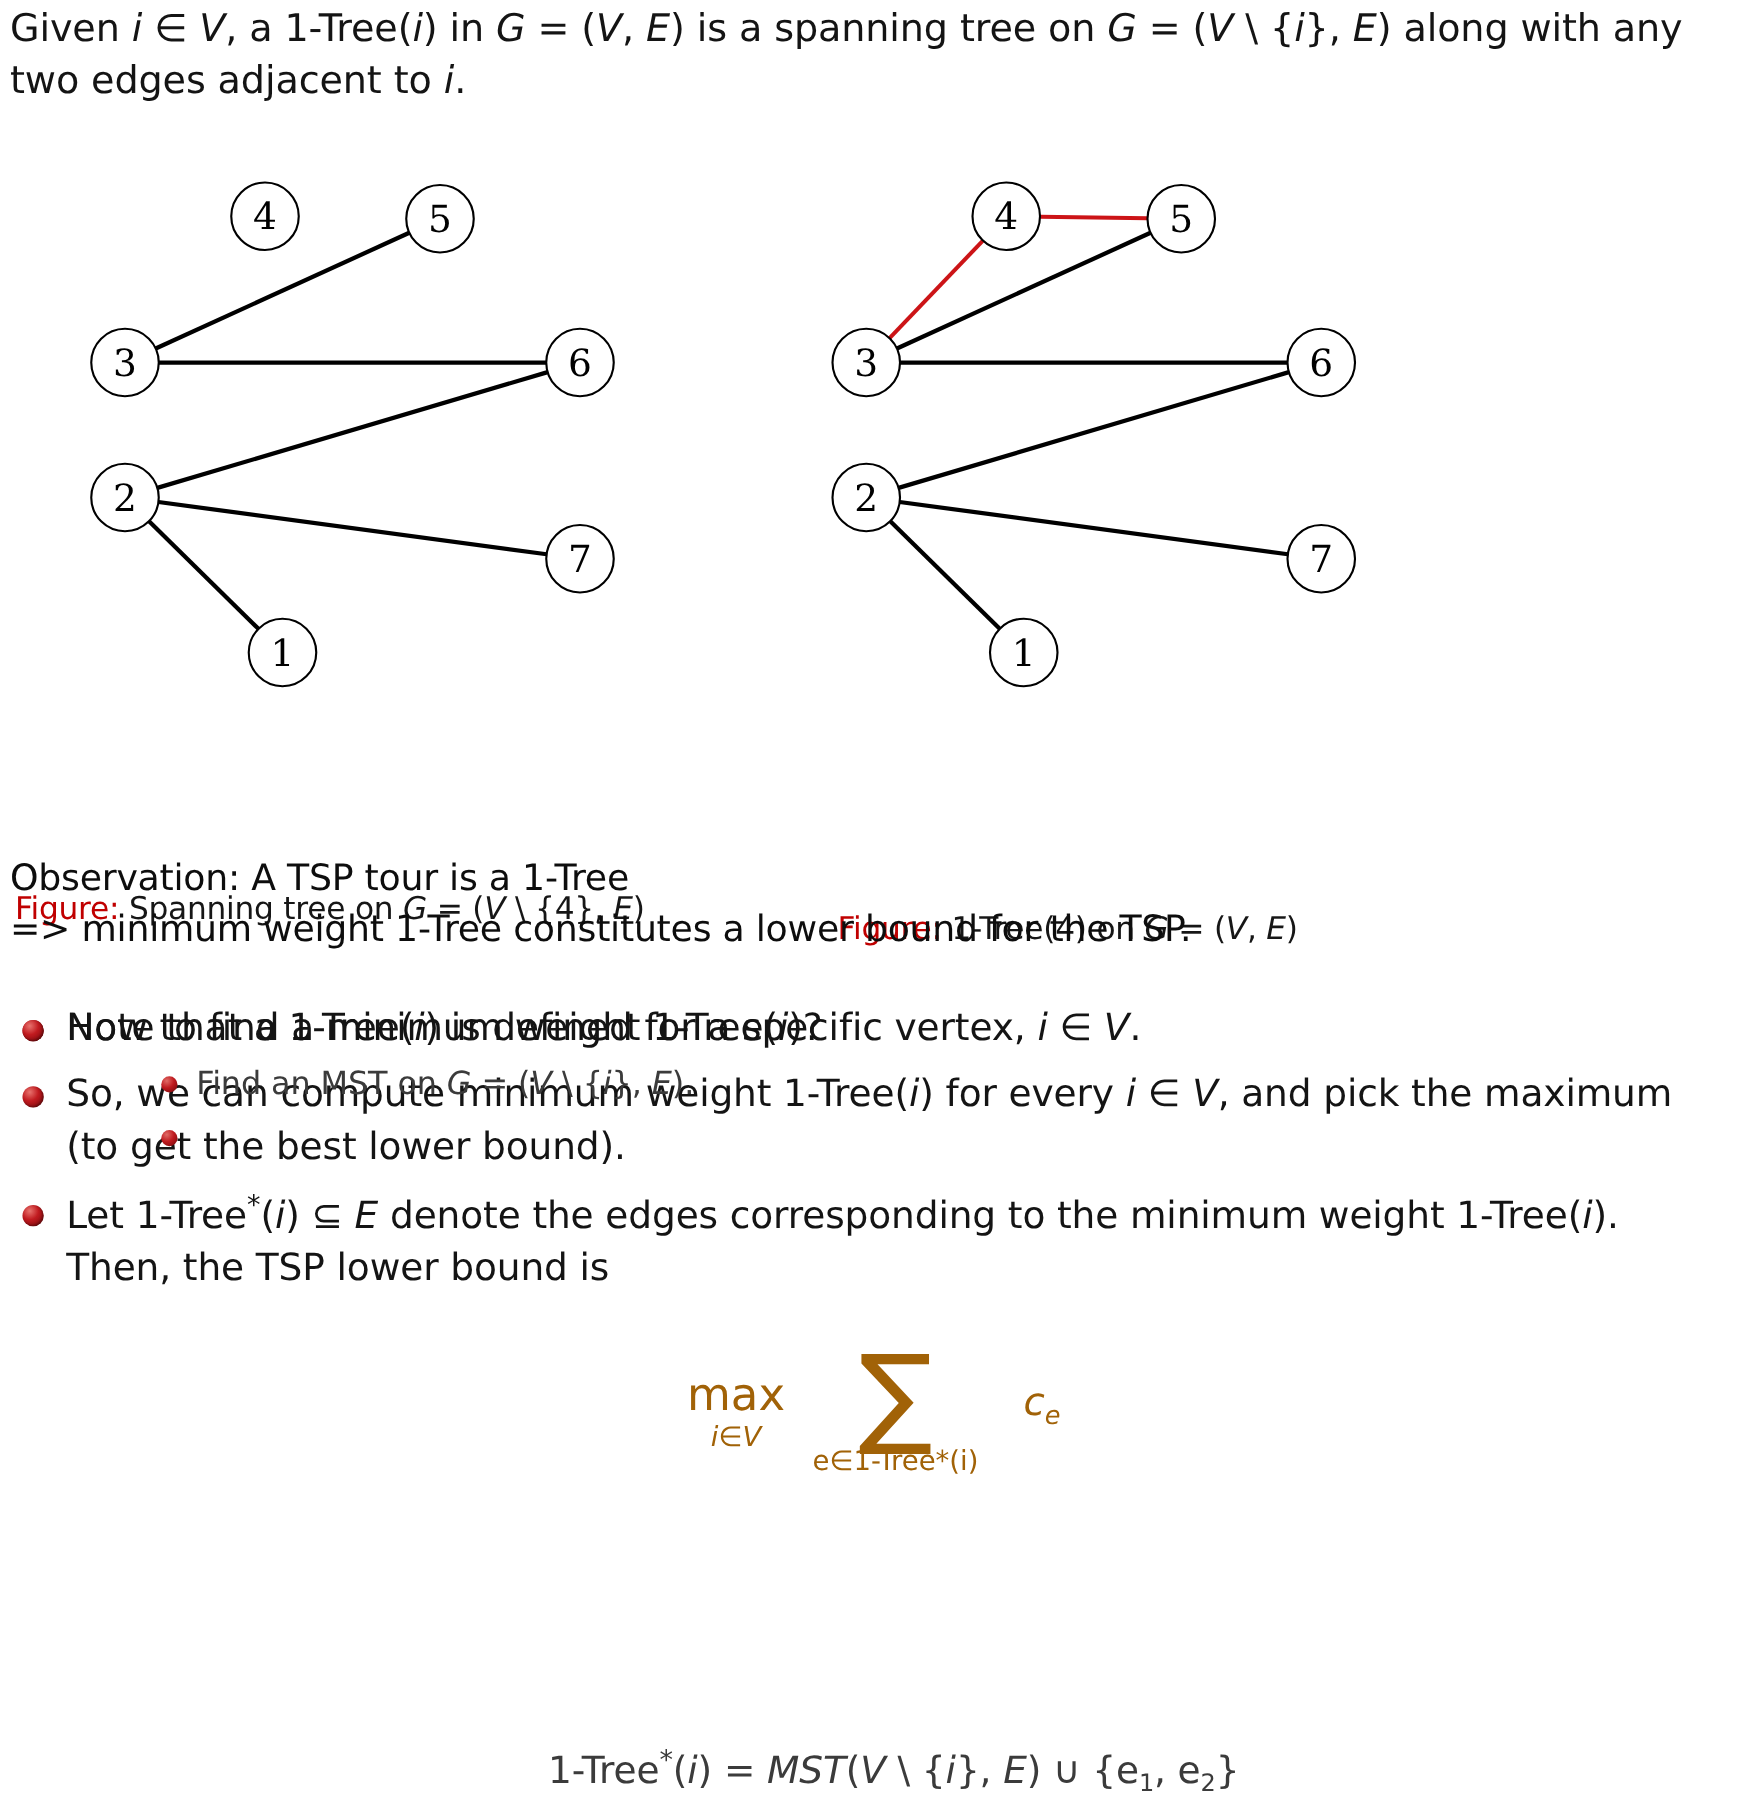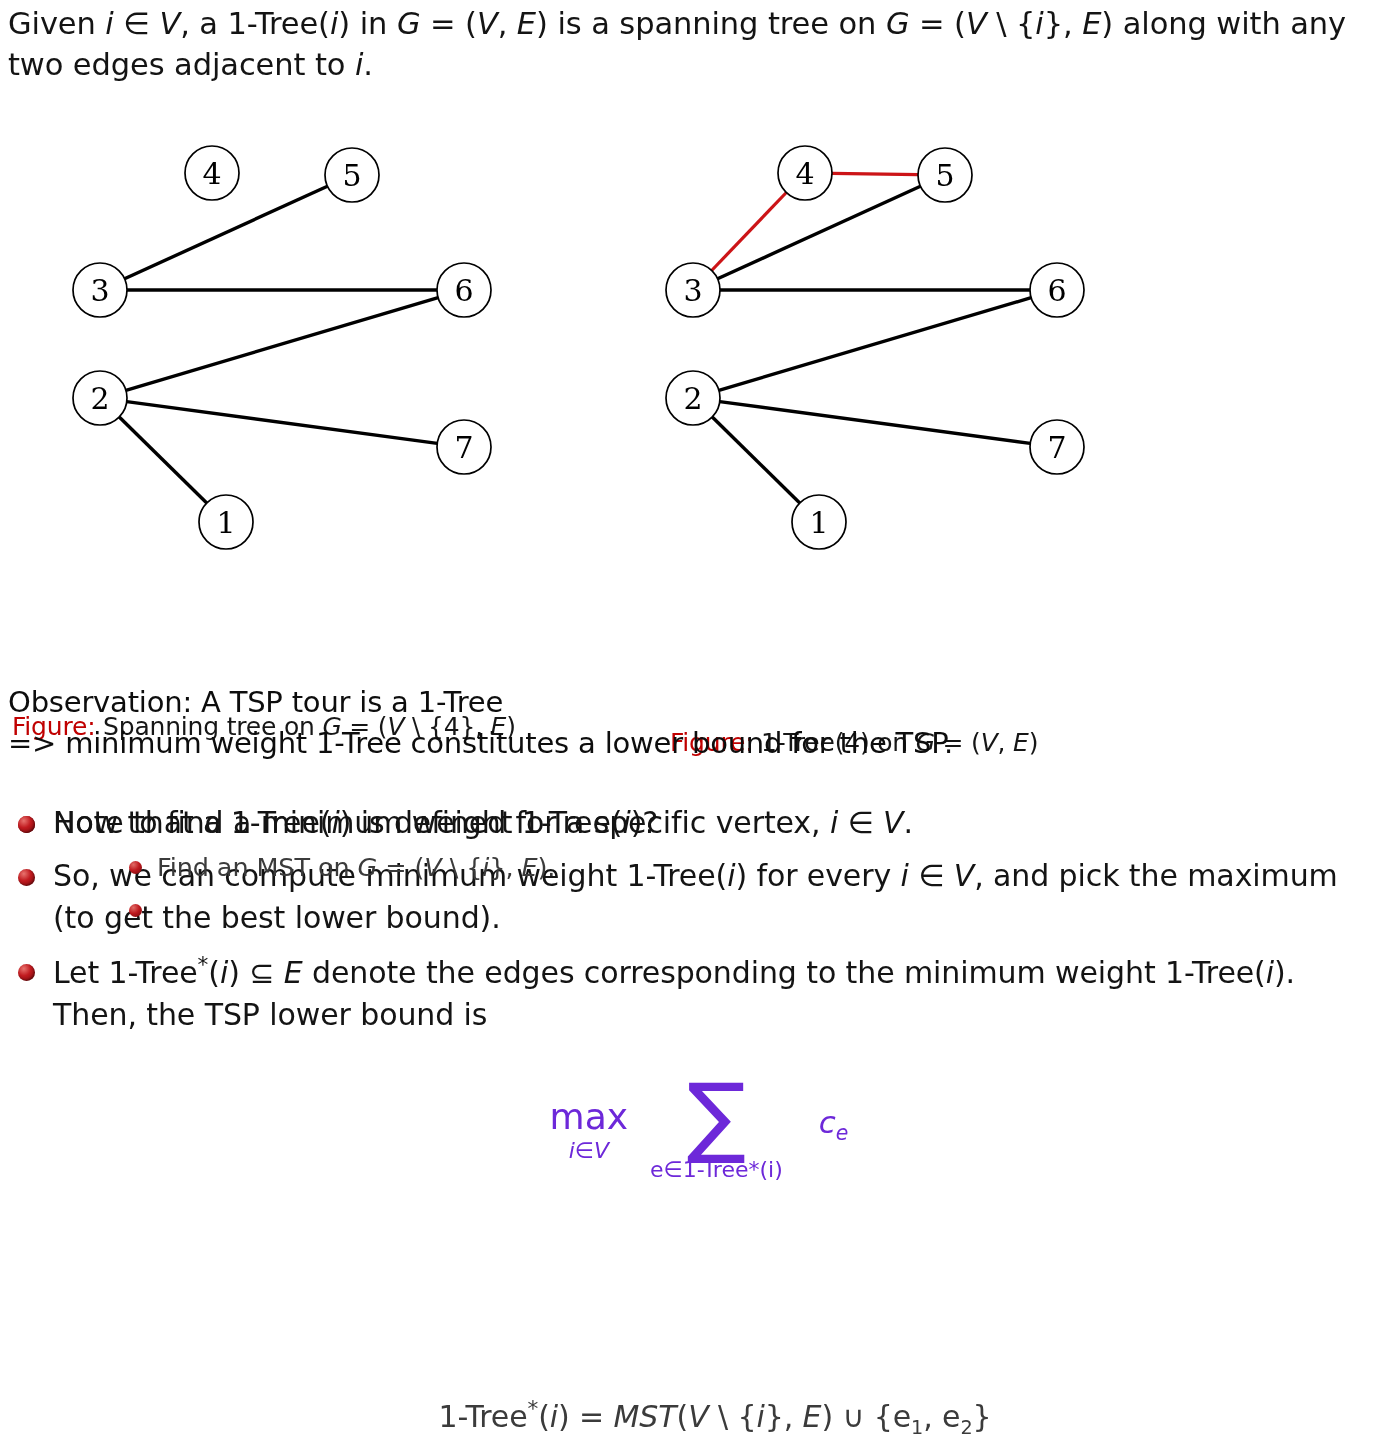--- a/index.html
+++ b/index.html
@@ -139,21 +139,21 @@
     left: 0;
     top: 1082px;
     width: 1398px;
     text-align: center;
   }
   .mathblock {
     display: inline-flex;
     align-items: flex-start;
     justify-content: center;
     font-size: 34px;
-    color: #6d28d9;
+    color: #a16207;
   }
   .maxop {
     display: inline-flex;
     flex-direction: column;
     align-items: center;
     margin-top: 17px;
   }
   .maxop .op { font-size: 36px; line-height: 1; }
   .maxop .sub { font-size: 22px; font-style: italic; line-height: 1.25; margin-top: 2px; }
 

